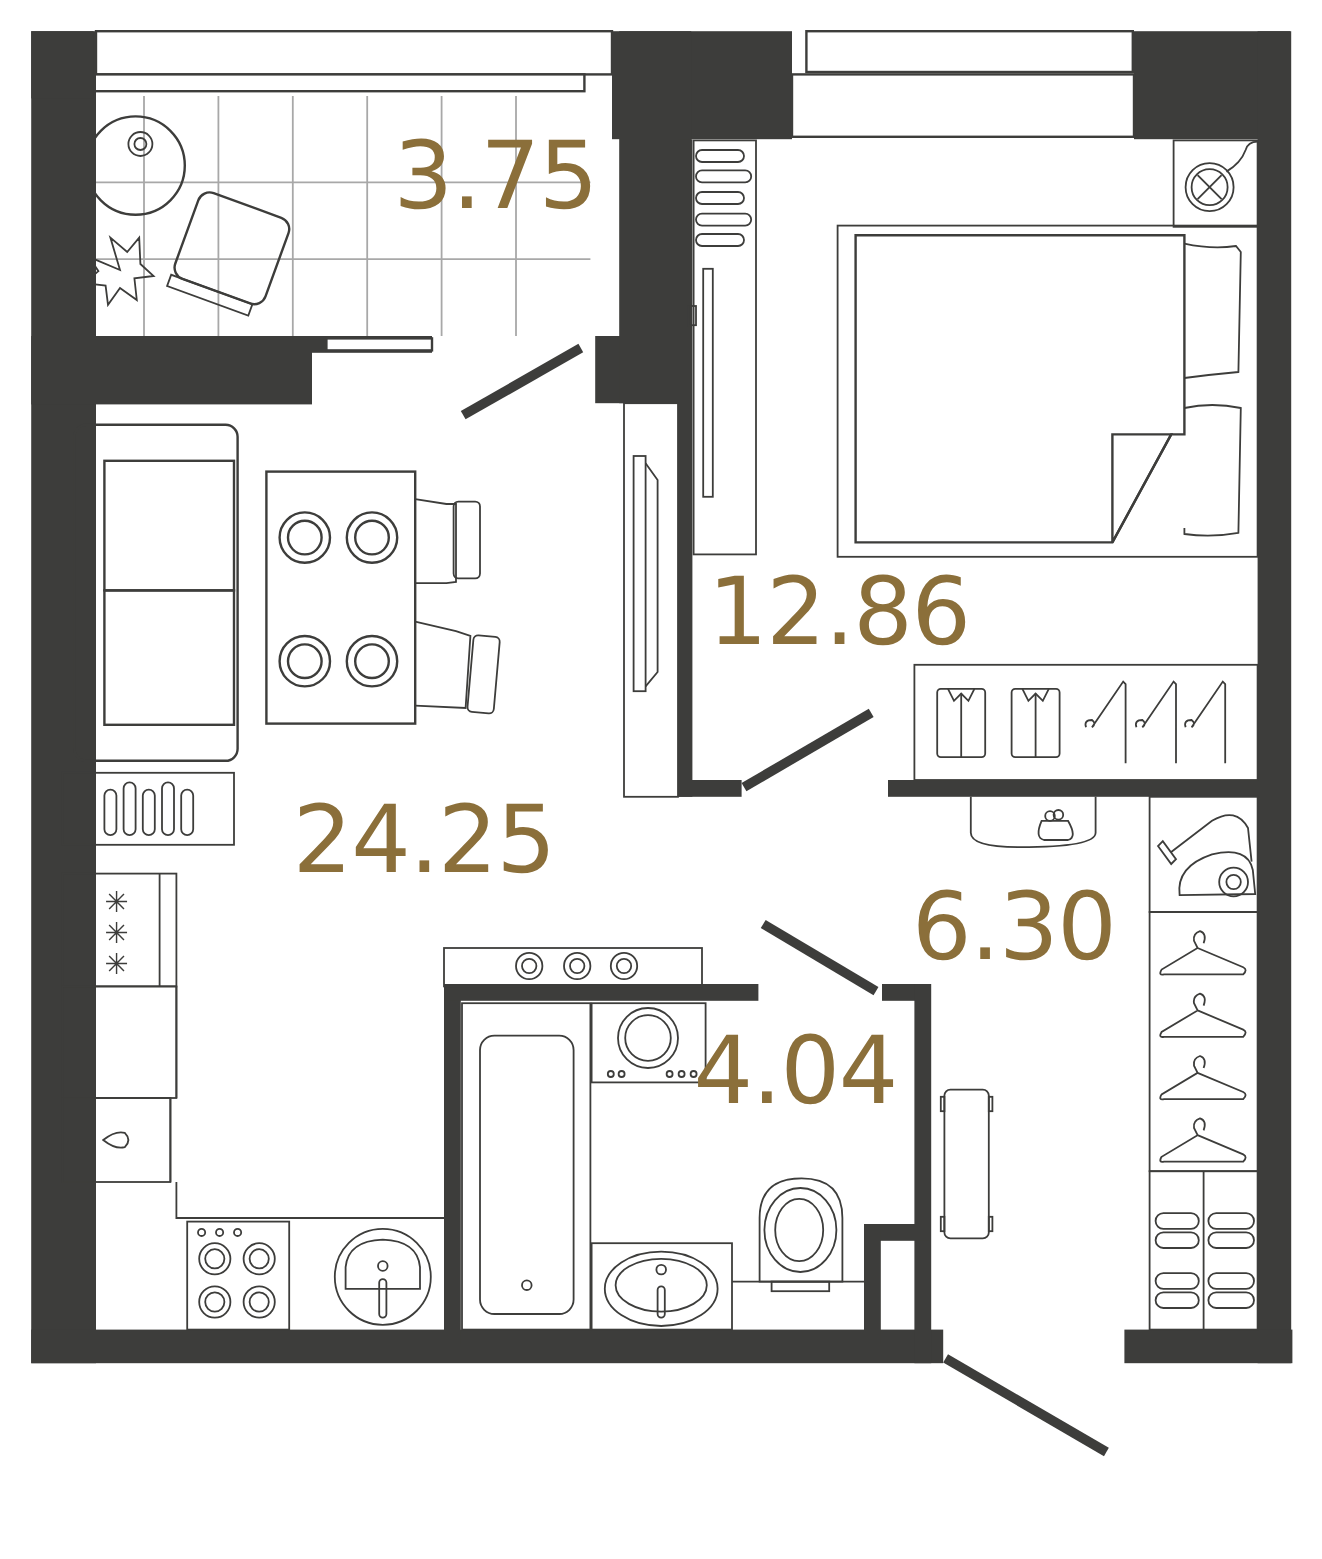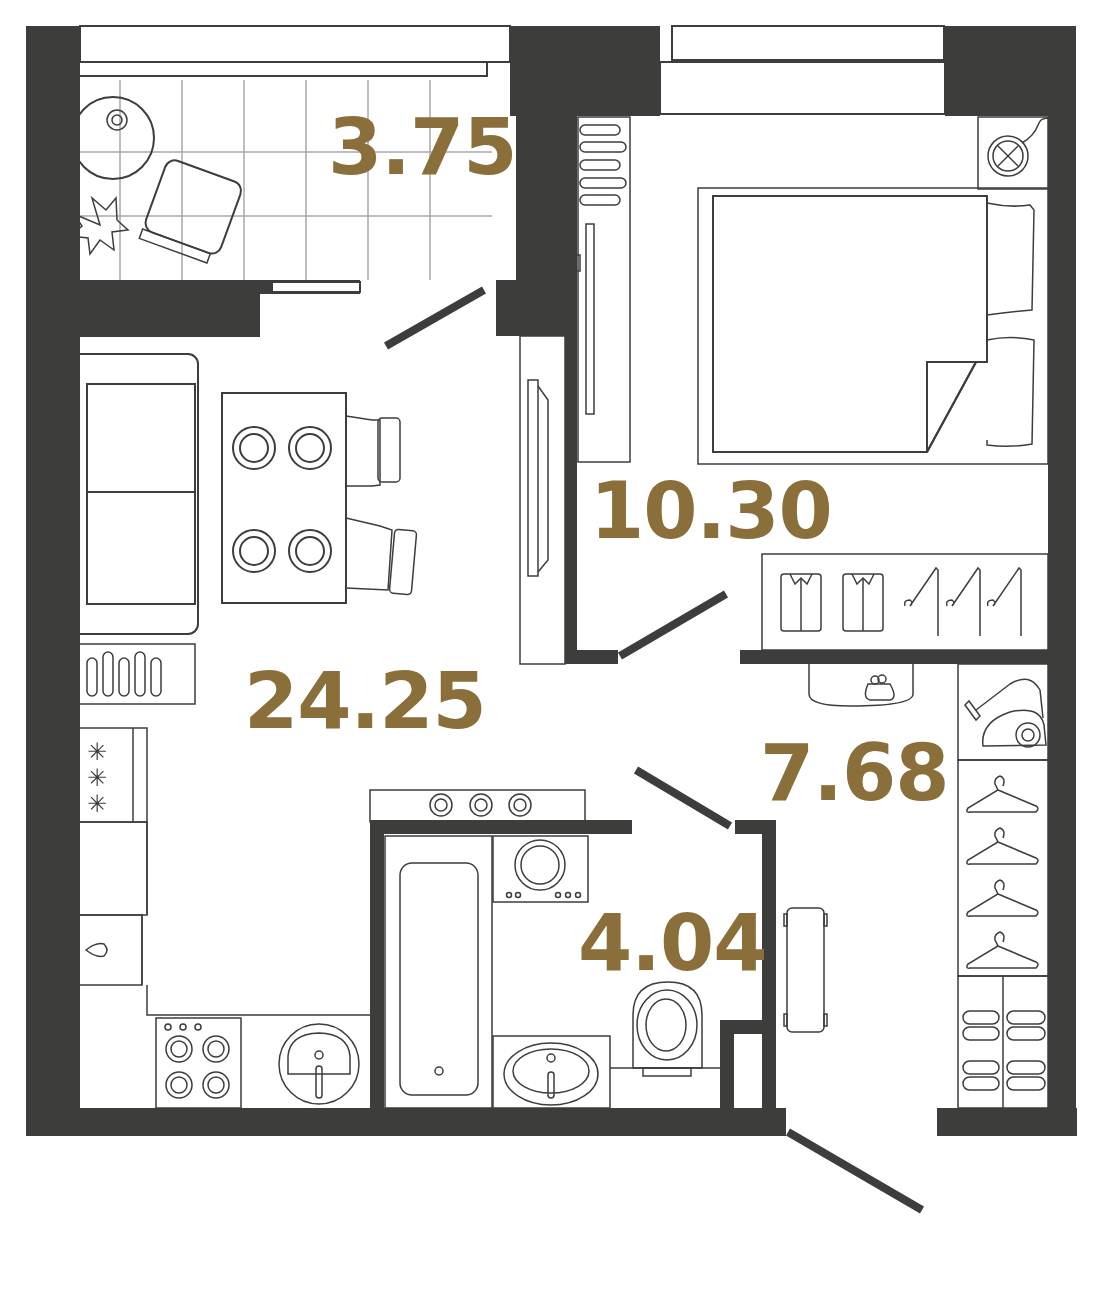--- a/index.html
+++ b/index.html
@@ -3,21 +3,21 @@
 <meta charset="utf-8">
 <style>
   html, body { margin: 0; padding: 0; background: #ffffff; }
   body { width: 1102px; height: 1299px; position: relative; overflow: hidden; font-family: "Liberation Sans", sans-serif; }
   svg { position: absolute; left: 0; top: 0; }
   .wall { fill: #3d3d3b; }
   .ln { fill: none; stroke: #3d3d3b; stroke-width: 2; }
   .lnt { fill: none; stroke: #3d3d3b; stroke-width: 1.5; }
   .grid { stroke: #a8a8a8; stroke-width: 1.5; }
   .wf { fill: #ffffff; stroke: #3d3d3b; stroke-width: 2; }
-  .area { position: absolute; color: #8b6f3a; font-family: "DejaVu Sans", sans-serif; font-weight: 700; font-size: 78px; line-height: 1; letter-spacing: -1px; }
+  .area { position: absolute; color: #8b6f3a; font-family: "DejaVu Sans", sans-serif; font-weight: 400; font-size: 78px; line-height: 1; letter-spacing: -1px; }
   .door { stroke: #3d3d3b; stroke-width: 8; }
 </style>
 </head>
 <body>
 
 <svg width="1102" height="1299" viewBox="0 0 1102 1299">
 
   <g>
     <rect x="52" y="80" width="440" height="200" fill="#ffffff"></rect>
     <g class="grid">
@@ -280,16 +280,16 @@
       <rect x="787" y="908" width="37" height="124" rx="5"></rect>
       <rect x="784" y="914" width="3" height="12"></rect>
         <rect x="824" y="914" width="3" height="12"></rect>
       <rect x="784" y="1014" width="3" height="12"></rect>
         <rect x="824" y="1014" width="3" height="12"></rect>
     </g>
   </g>
 </svg>
 
 <div class="area" style="left:328px; top:108px;">3.75</div>
-<div class="area" style="left:590px; top:472px;">10.30</div>
+<div class="area" style="left:590px; top:472px;">12.86</div>
 <div class="area" style="left:244px; top:662px;">24.25</div>
-<div class="area" style="left:760px; top:734px;">7.68</div>
-<div class="area" style="left:578px; top:904px;">4.04</div>
+<div class="area" style="left:760px; top:734px;">6.30</div>
+<div class="area" style="left:578px; top:854px;">4.04</div>
 
 </body></html>

